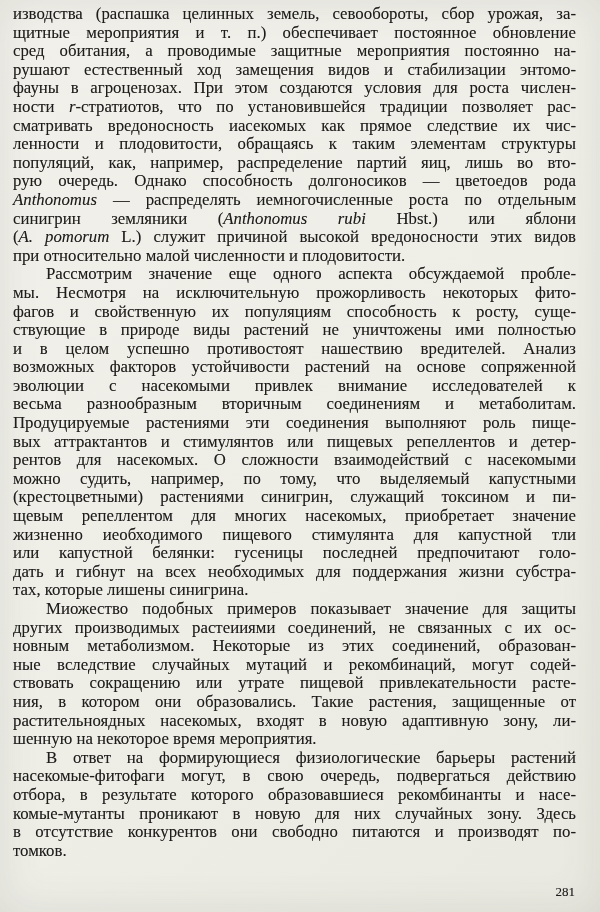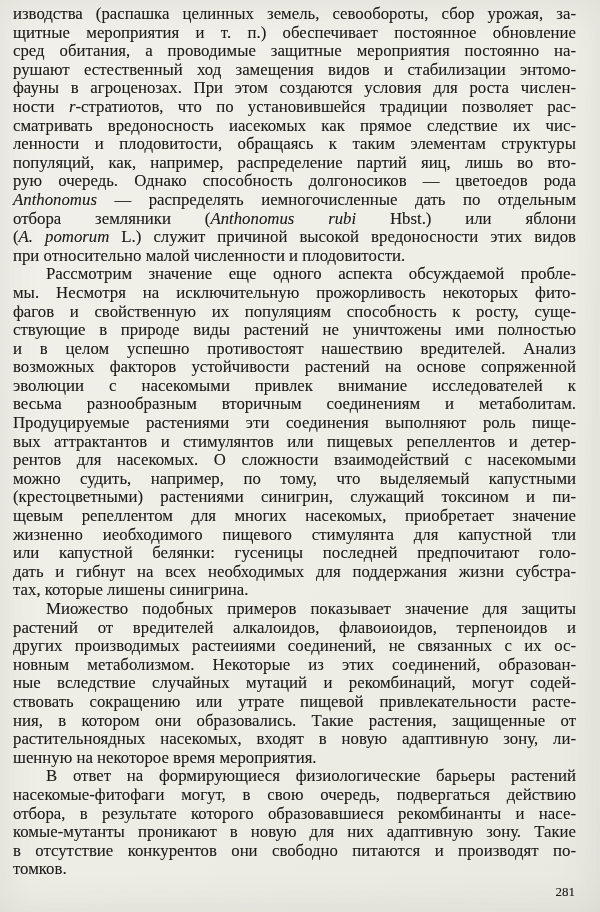--- a/index.html
+++ b/index.html
@@ -53,22 +53,22 @@
       <div class="line"><span>изводства (распашка целинных земель, севообороты, сбор урожая, за-</span></div>
       <div class="line"><span>щитные мероприятия и т. п.) обеспечивает постоянное обновление</span></div>
       <div class="line"><span>сред обитания, а проводимые защитные мероприятия постоянно на-</span></div>
       <div class="line"><span>рушают естественный ход замещения видов и стабилизации энтомо-</span></div>
       <div class="line"><span>фауны в агроценозах. При этом создаются условия для роста числен-</span></div>
       <div class="line"><span>ности </span><span class="it">r</span><span>-стратиотов, что по установившейся традиции позволяет рас-</span></div>
       <div class="line"><span>сматривать вредоносность иасекомых как прямое следствие их чис-</span></div>
       <div class="line"><span>ленности и плодовитости, обращаясь к таким элементам структуры</span></div>
       <div class="line"><span>популяций, как, например, распределение партий яиц, лишь во вто-</span></div>
       <div class="line"><span>рую очередь. Однако способность долгоносиков — цветоедов рода</span></div>
-      <div class="line"><span class="it">Anthonomus</span><span> — распределять иемногочисленные дать по отдельным</span></div>
-      <div class="line"><span>отбора земляники (</span><span class="it">Anthonomus rubi</span><span> Hbst.) или яблони</span></div>
+      <div class="line"><span class="it">Anthonomus</span><span> — распределять иемногочисленные роста по отдельным</span></div>
+      <div class="line"><span>синигрин земляники (</span><span class="it">Anthonomus rubi</span><span> Hbst.) или яблони</span></div>
       <div class="line"><span>(</span><span class="it">A. pomorum</span><span> L.) служит причиной высокой вредоносности этих видов</span></div>
       <div class="line last"><span>при относительно малой численности и плодовитости.</span></div>
       <div class="line indent"><span>Рассмотрим значение еще одного аспекта обсуждаемой пробле-</span></div>
       <div class="line"><span>мы. Несмотря на исключительную прожорливость некоторых фито-</span></div>
       <div class="line"><span>фагов и свойственную их популяциям способность к росту, суще-</span></div>
       <div class="line"><span>ствующие в природе виды растений не уничтожены ими полностью</span></div>
       <div class="line"><span>и в целом успешно противостоят нашествию вредителей. Анализ</span></div>
       <div class="line"><span>возможных факторов устойчивости растений на основе сопряженной</span></div>
       <div class="line"><span>эволюции с насекомыми привлек внимание исследователей к</span></div>
       <div class="line"><span>весьма разнообразным вторичным соединениям и метаболитам.</span></div>
@@ -76,29 +76,28 @@
       <div class="line"><span>вых аттрактантов и стимулянтов или пищевых репеллентов и детер-</span></div>
       <div class="line"><span>рентов для насекомых. О сложности взаимодействий с насекомыми</span></div>
       <div class="line"><span>можно судить, например, по тому, что выделяемый капустными</span></div>
       <div class="line"><span>(крестоцветными) растениями синигрин, служащий токсином и пи-</span></div>
       <div class="line"><span>щевым репеллентом для многих насекомых, приобретает значение</span></div>
       <div class="line"><span>жизненно иеобходимого пищевого стимулянта для капустной тли</span></div>
       <div class="line"><span>или капустной белянки: гусеницы последней предпочитают голо-</span></div>
       <div class="line"><span>дать и гибнут на всех необходимых для поддержания жизни субстра-</span></div>
       <div class="line last"><span>тах, которые лишены синигрина.</span></div>
       <div class="line indent"><span>Миожество подобных примеров показывает значение для защиты</span></div>
-      <div class="line"><span>растений от вредителей алкалоидов, флавоиоидов, терпеноидов и</span></div>
       <div class="line"><span>других производимых растеииями соединений, не связанных с их ос-</span></div>
       <div class="line"><span>новным метаболизмом. Некоторые из этих соединений, образован-</span></div>
       <div class="line"><span>ные вследствие случайных мутаций и рекомбинаций, могут содей-</span></div>
       <div class="line"><span>ствовать сокращению или утрате пищевой привлекательности расте-</span></div>
       <div class="line"><span>ния, в котором они образовались. Такие растения, защищенные от</span></div>
       <div class="line"><span>растительноядных насекомых, входят в новую адаптивную зону, ли-</span></div>
       <div class="line last"><span>шенную на некоторое время мероприятия.</span></div>
       <div class="line indent"><span>В ответ на формирующиеся физиологические барьеры растений</span></div>
       <div class="line"><span>насекомые-фитофаги могут, в свою очередь, подвергаться действию</span></div>
       <div class="line"><span>отбора, в результате которого образовавшиеся рекомбинанты и насе-</span></div>
-      <div class="line"><span>комые-мутанты проникают в новую для них адаптивную зону. Такие</span></div>
+      <div class="line"><span>комые-мутанты проникают в новую для них случайных зону. Здесь</span></div>
       <div class="line"><span>в отсутствие конкурентов они свободно питаются и производят по-</span></div>
       <div class="line last"><span>томков.</span></div>
     </div>
   <div class="page-number">281</div>
 </div>
 
 </body></html>

